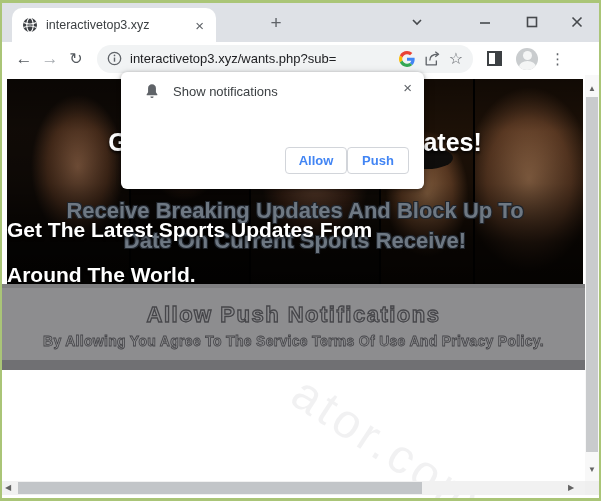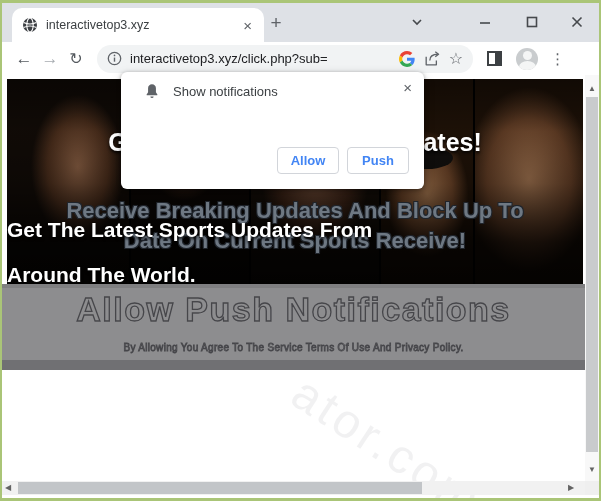--- a/index.html
+++ b/index.html
@@ -7,21 +7,21 @@
 
   .window {
     position:relative; width:601px; height:501px;
     border:2px solid #aac577; border-top-width:3px; border-bottom-width:3px;
     background:#fff; overflow:hidden;
   }
 
   
   .tabstrip { position:relative; height:39px; background:#dee1e6; }
   .tab {
-    position:absolute; left:10px; bottom:0; width:252px; height:34px;
+    position:absolute; left:10px; bottom:0; width:204px; height:34px;
     background:#fff; border-radius:10px 10px 0 0;
     display:flex; align-items:center; padding:0 10px; gap:8px;
   }
   .tab-title { flex:1; font-size:12.5px; color:#3c4043; white-space:nowrap; overflow:hidden; }
   .tab-close { font-size:15px; color:#5f6368; line-height:1; cursor:default; padding:0 2px; }
   .newtab { position:absolute; left:262px; top:8px; width:24px; height:24px;
     font-size:19px; color:#5f6368; text-align:center; line-height:23px; }
   .winctl { position:absolute; top:7px; width:24px; height:24px; display:flex; align-items:center; justify-content:center; }
   .winctl svg { stroke:#46494d; stroke-width:1.6; fill:none; }
   .ctl-chevron { left:403px; } .ctl-min { left:471px; } .ctl-max { left:518px; } .ctl-close { left:563px; }
@@ -63,23 +63,23 @@
     font-size:25px; font-weight:bold; color:#fff; text-shadow:0 2px 3px rgba(0,0,0,.85); }
   .baked-sub { position:absolute; left:0; right:0; top:117px; text-align:center;
     font-size:22px; font-weight:bold; line-height:30px; color:#6e7883;
     text-shadow:-1px -1px 0 #20252c, 1px -1px 0 #20252c, -1px 1px 0 #20252c, 1px 1px 0 #20252c; }
   .headline { position:absolute; left:0; right:0; top:128px; 
     font-size:21px; font-weight:bold; line-height:45px; color:#ffffff;
     text-shadow:0 2px 3px rgba(0,0,0,.9); }
 
   .band { position:absolute; left:0; top:213px; width:583px; height:72px; background:#8d8d8f; text-align:center; }
   .band-top { position:absolute; left:0; top:209px; width:583px; height:4px; background:#7f7f81; }
-  .band-heading { margin-top:2px; font-size:34px; font-weight:bold; letter-spacing:1.5px;
+  .band-heading { margin-top:14px; font-size:22px; font-weight:bold; letter-spacing:1.5px;
     color:#8d8d8f; -webkit-text-stroke:1.3px #46464a; text-shadow:0 1px 1px rgba(255,255,255,.18); }
-  .band-sub { margin-top:13px; font-size:10px; font-weight:normal; letter-spacing:.3px;
+  .band-sub { margin-top:5px; font-size:14px; font-weight:bold; letter-spacing:.3px;
     color:#8d8d8f; -webkit-text-stroke:.8px #46464a; }
   .footer-strip { position:absolute; left:0; top:285px; width:583px; height:10px; background:#707073; }
 
   .watermark { position:absolute; left:310px; top:290px; font-size:48px; letter-spacing:4px;
     color:rgba(120,120,130,.10); transform:rotate(33deg); transform-origin:left top; white-space:nowrap; }
 
   
   .vscroll { position:absolute; right:0; top:0; width:14px; height:406px; background:#f8f8f8; }
   .vs-up { position:absolute; top:9px; left:0; width:14px; text-align:center; font-size:8px; color:#636363; }
   .vs-thumb { position:absolute; top:22px; left:1px; width:12px; height:355px; background:#c9cbcd; }
@@ -90,21 +90,21 @@
   .hs-right { position:absolute; left:566px; top:0; height:14px; line-height:14px; font-size:8px; color:#636363; }
   .scroll-corner { position:absolute; right:0; top:406px; width:14px; height:14px; background:#efefef; }
 
   
   .dialog { position:absolute; left:119px; top:69px; width:303px; height:117px; background:#fff;
     border-radius:6px; box-shadow:0 1px 4px rgba(0,0,0,.35), 0 4px 12px rgba(0,0,0,.18); z-index:99; }
   .dlg-close { position:absolute; top:7px; right:12px; font-size:15px; color:#5f6368; }
   .dlg-title { padding:24px 17px 0; font-size:14px; color:#3c4043; }
   .dlg-row { display:flex; align-items:center; gap:13px; padding:11px 17px 0 23px; }
   .dlg-perm { font-size:13px; color:#3c4043;text-align:center; }
-  .dlg-buttons { position:absolute; right:15px; bottom:15px; display:flex; gap:8px; }
+  .dlg-buttons { position:absolute; right:15px; bottom:15px; display:flex; }
   .dlg-btn { width:62px; height:27px; background:#fff; border:1px solid #d2d5da; border-radius:4px;
     font-size:13px; font-weight:bold; color:#4285f4; display:flex; align-items:center; justify-content:center; }
 </style>
 </head>
 <body>
 
 <div class="window">
 
   <div class="tabstrip">
     <div class="tab">
@@ -143,21 +143,21 @@
   <div class="toolbar">
     <span class="navbtn">←</span>
     <span class="navbtn disabled">→</span>
     <span class="navbtn reload">↻</span>
     <div class="addressbar">
       <svg width="15" height="15" viewBox="0 0 16 16">
         <circle cx="8" cy="8" r="6.6" fill="none" stroke="#5f6368" stroke-width="1.4"></circle>
         <line x1="8" y1="7" x2="8" y2="11.4" stroke="#5f6368" stroke-width="1.5"></line>
         <circle cx="8" cy="4.7" r="0.9" fill="#5f6368"></circle>
       </svg>
-      <span class="url">interactivetop3.xyz/click.php?sub=</span>
+      <span class="url">interactivetop3.xyz/wants.php?sub=</span>
       <svg width="16" height="16" viewBox="0 0 48 48">
         <path fill="#EA4335" d="M24 9.5c3.54 0 6.71 1.22 9.21 3.6l6.85-6.85C35.9 2.38 30.47 0 24 0 14.62 0 6.51 5.38 2.56 13.22l7.98 6.19C12.43 13.72 17.74 9.5 24 9.5z"></path>
         <path fill="#4285F4" d="M46.98 24.55c0-1.57-.15-3.09-.38-4.55H24v9.02h12.94c-.58 2.96-2.26 5.48-4.78 7.18l7.73 6c4.51-4.18 7.09-10.36 7.09-17.65z"></path>
         <path fill="#FBBC05" d="M10.53 28.59c-.48-1.45-.76-2.99-.76-4.59s.27-3.14.76-4.59l-7.98-6.19C.92 16.46 0 20.12 0 24c0 3.88.92 7.54 2.56 10.78l7.97-6.19z"></path>
         <path fill="#34A853" d="M24 48c6.48 0 11.93-2.13 15.89-5.81l-7.73-6c-2.15 1.45-4.92 2.3-8.16 2.3-6.26 0-11.57-4.22-13.47-9.91l-7.98 6.19C6.51 42.62 14.62 48 24 48z"></path>
       </svg>
       <svg width="18" height="16" viewBox="0 0 24 22">
         <path d="M4 8 v11 h14 v-6" fill="none" stroke="#5f6368" stroke-width="1.8" stroke-linejoin="round"></path>
         <path d="M9 13 C9 6.5 14 4.5 20 4.5" fill="none" stroke="#5f6368" stroke-width="1.8"></path>
         <path d="M16.5 1 L21 4.5 L16.5 8" fill="none" stroke="#5f6368" stroke-width="1.8" stroke-linejoin="round"></path>

